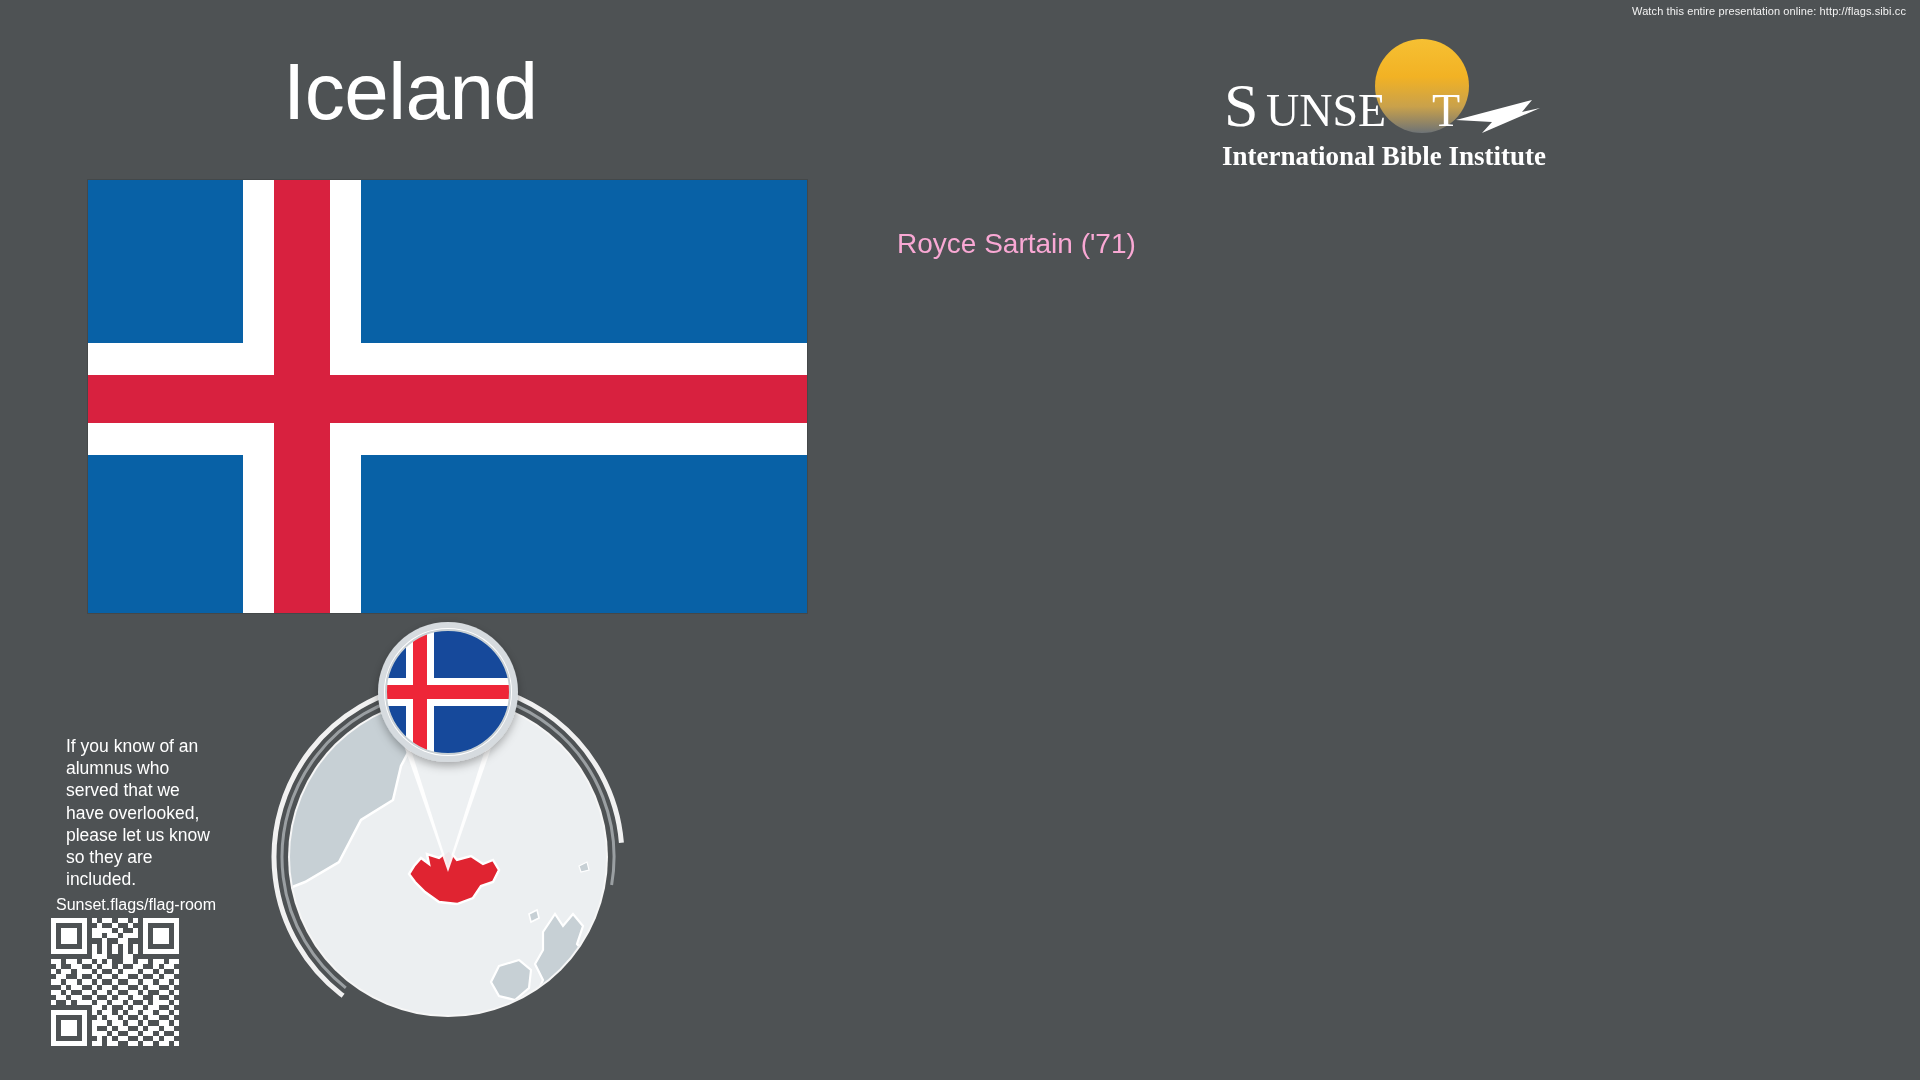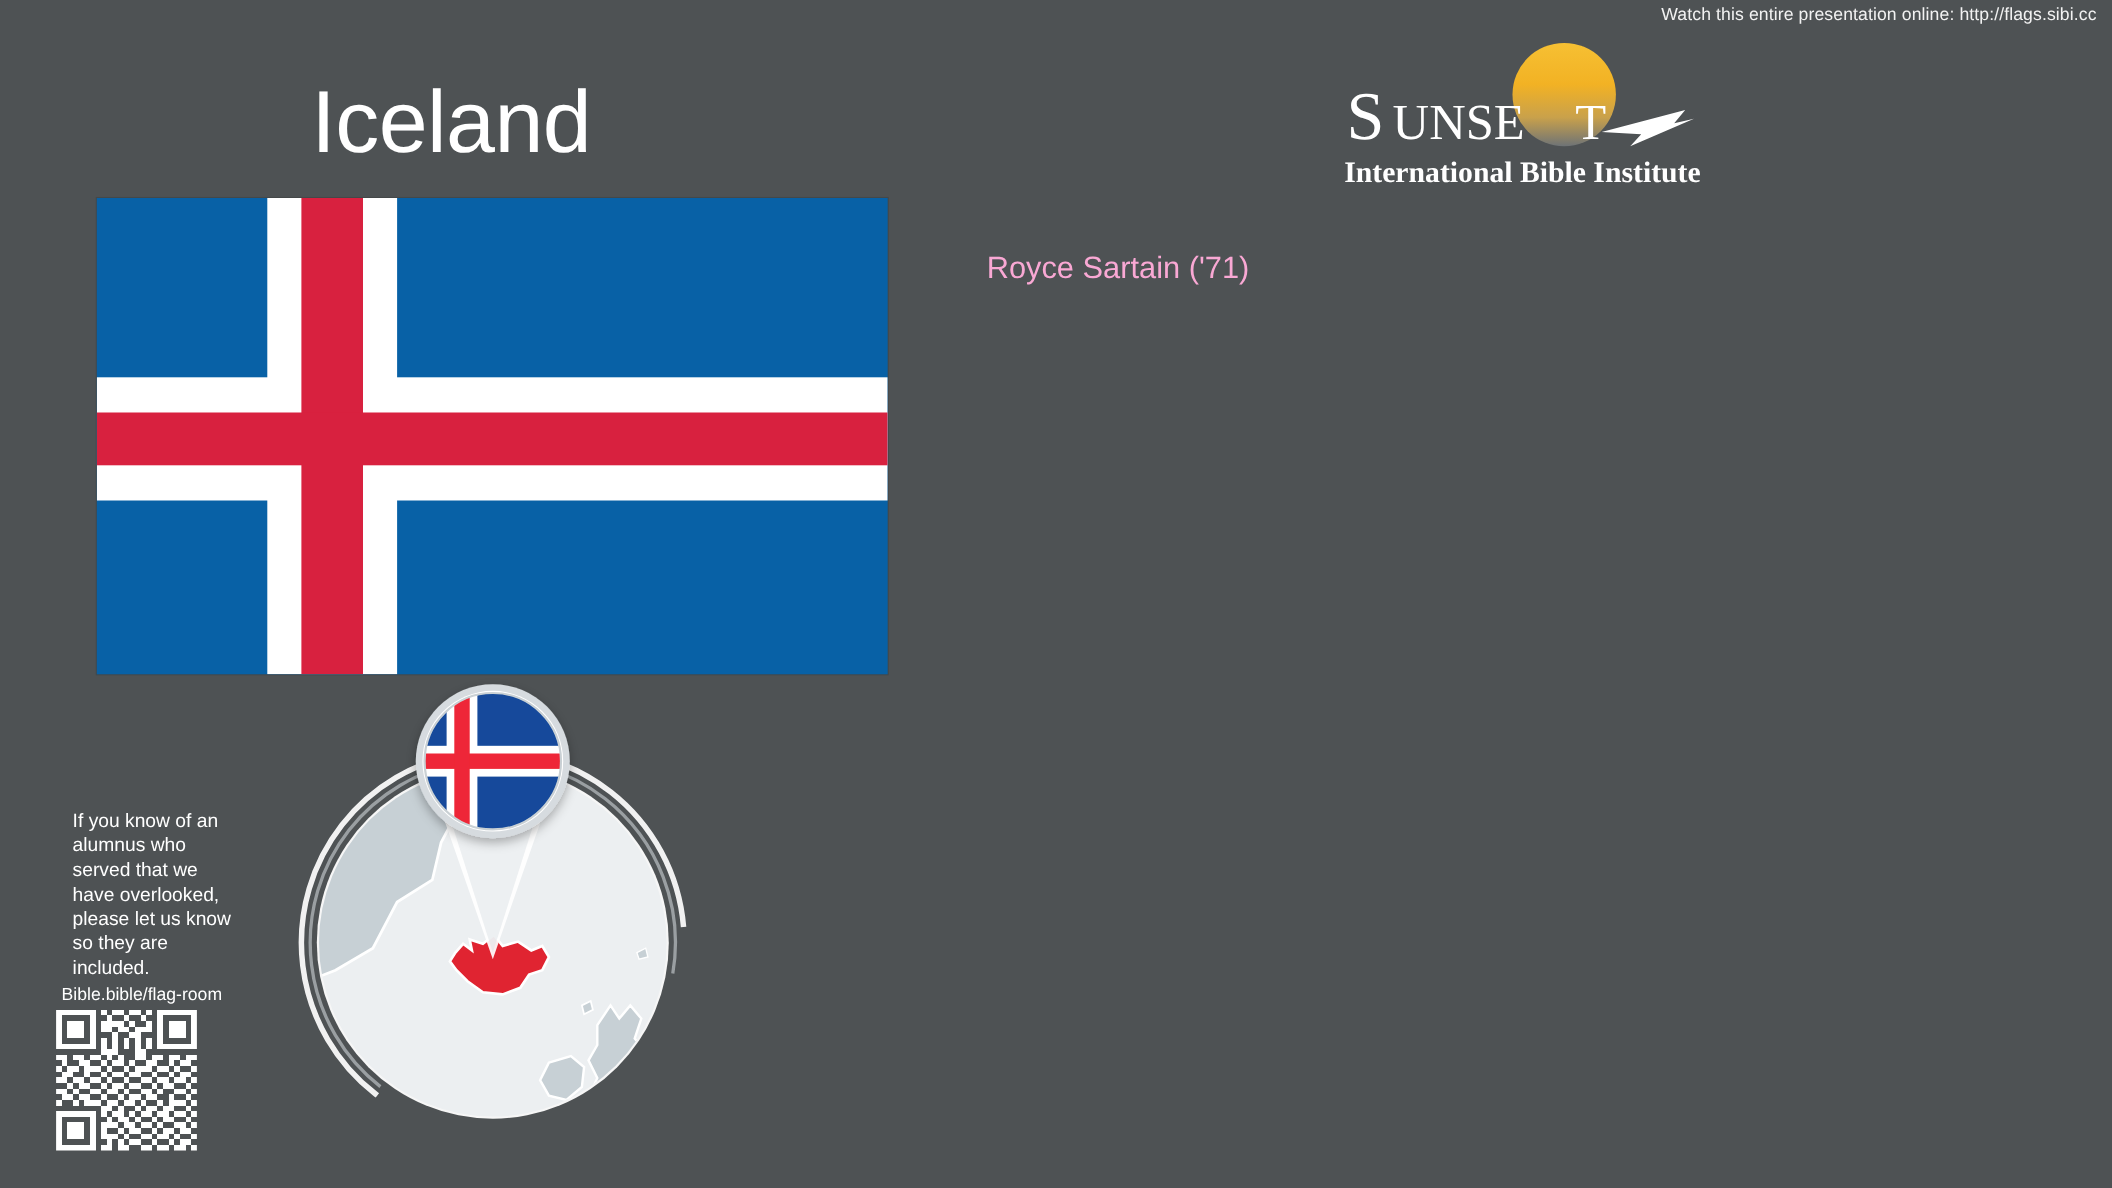--- a/index.html
+++ b/index.html
@@ -8,36 +8,35 @@
     background:#4e5254;
     font-family:"Liberation Sans", sans-serif;
     position:relative;
     color:#ffffff;
   }
 
   
   #header-note {
     position:absolute;
     top:5px; right:14px;
-    font-size:16px;
+    font-size:11px;
     letter-spacing:.1px;
     color:#f2f2f2;
     white-space:nowrap;
   }
 
   
   #page-title {
     position:absolute;
     left:283px; top:52px;
     font-size:80px;
     font-weight:400;
     line-height:1;
     color:#ffffff;
     letter-spacing:-0.5px;
-    margin-top:19px;
   }
 
   
   #alumnus-name {
     position:absolute;
     left:897px; top:228px;
     font-size:28px;
     font-weight:400;
     color:#f9a8d4;
     white-space:nowrap;
@@ -139,21 +138,21 @@
     <g>
       <path d="M256 82 L332 62 L322 74 L340 70 L282 95 L292 84 Z" fill="#ffffff"></path>
     </g>
 
     <text x="22" y="127" font-family="'Liberation Serif', serif" font-size="27" font-weight="bold" fill="#ffffff">International Bible Institute</text>
   </svg>
 </div>
 
 <div id="info-text">If you know of an alumnus who served that we have overlooked, please let us know so they are included.</div>
 
-<div id="flagroom-url">Bible.bible/flag-room</div>
+<div id="flagroom-url">Sunset.flags/flag-room</div>
 
 <div id="qr-code">
   <svg id="qr-svg" viewBox="0 0 25 25" xmlns="http://www.w3.org/2000/svg" shape-rendering="crispEdges">
       <rect x="0" y="0" width="25" height="25" fill="#4e5254"></rect>
       <rect x="0" y="0" width="1" height="1" fill="#ffffff"></rect>
       <rect x="1" y="0" width="1" height="1" fill="#ffffff"></rect>
       <rect x="2" y="0" width="1" height="1" fill="#ffffff"></rect>
       <rect x="3" y="0" width="1" height="1" fill="#ffffff"></rect>
       <rect x="4" y="0" width="1" height="1" fill="#ffffff"></rect>
       <rect x="5" y="0" width="1" height="1" fill="#ffffff"></rect>

